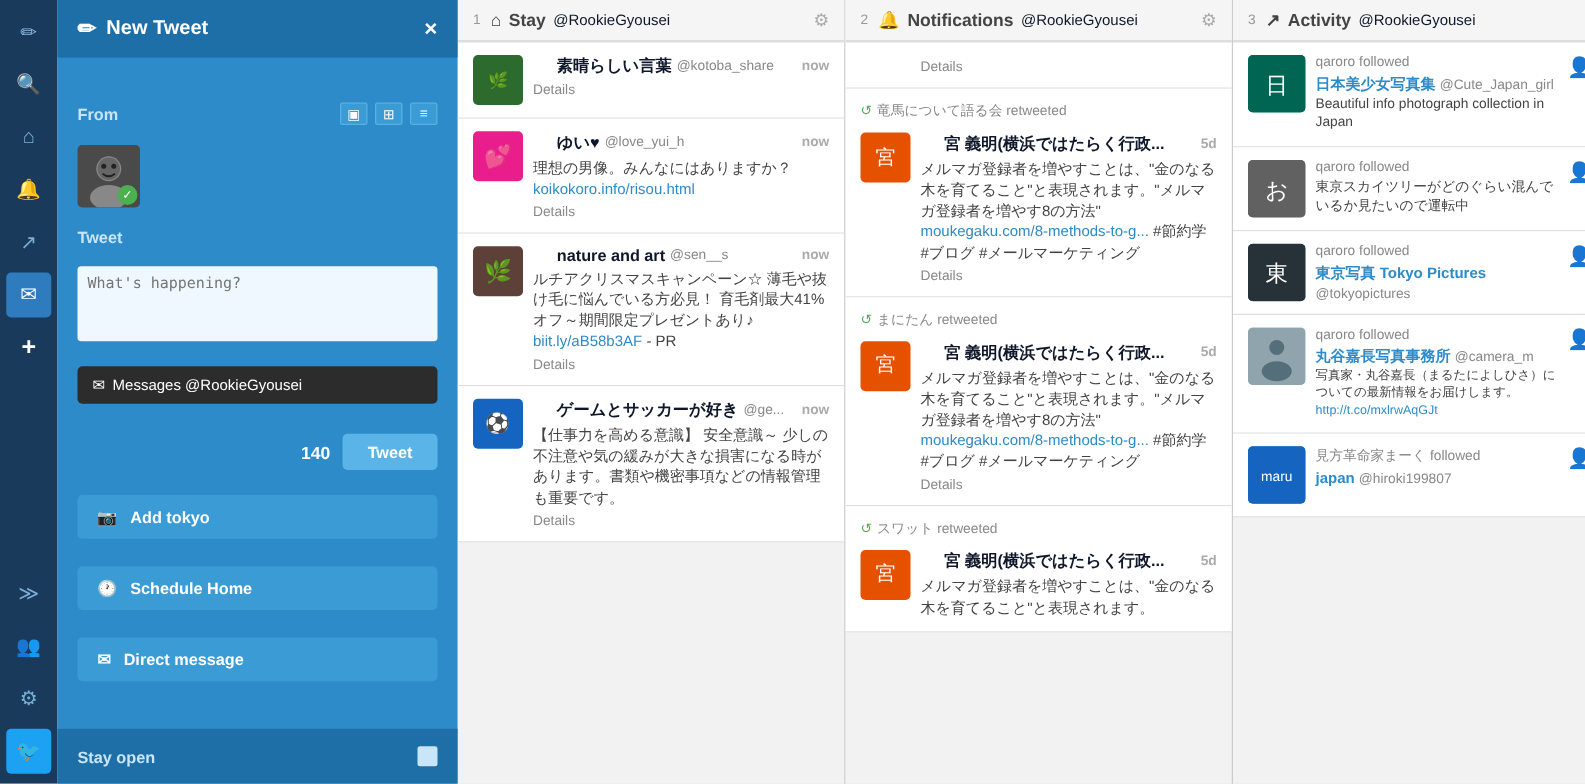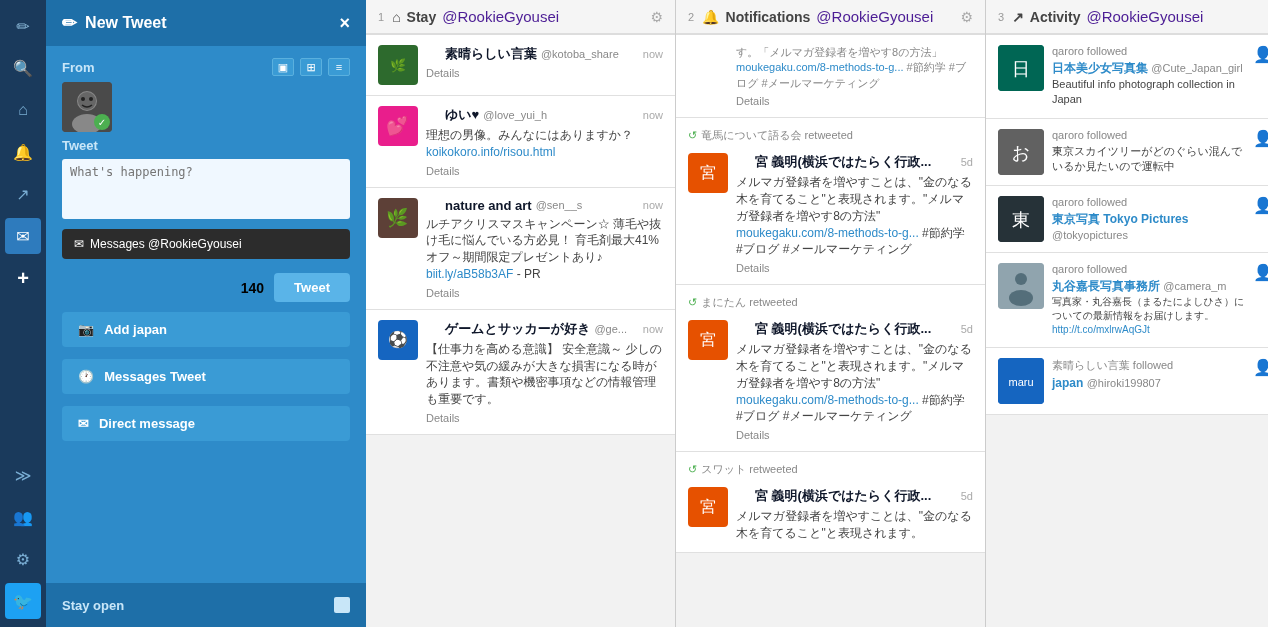--- a/index.html
+++ b/index.html
@@ -51,21 +51,21 @@
       padding: 12px 16px;
       display: flex;
       align-items: center;
       justify-content: space-between;
       color: #fff;
       font-size: 16px;
       font-weight: bold;
     }
     .new-tweet-close { cursor: pointer; font-size: 18px; color: #fff; }
 
-    .new-tweet-body { padding: 12px 16px; flex: 1; display: flex; flex-direction: column; gap: 6px; }
+    .new-tweet-body { padding: 12px 16px; flex: 1; display: flex; flex-direction: column; gap: 16px; margin-top: 24px; }
 
     .from-row {
       display: flex;
       align-items: center;
       justify-content: space-between;
     }
     .from-icons { display: flex; gap: 6px; }
     .from-icon-btn {
       width: 22px; height: 18px;
       background: #3a9bd5;
@@ -118,21 +118,21 @@
       gap: 6px;
     }
 
     .tweet-footer {
       display: flex;
       align-items: center;
       justify-content: flex-end;
       gap: 10px;
       padding: 4px 0;
     }
-    .char-count { color: #000000; font-size: 14px; font-weight: bold; }
+    .char-count { color: #ffffff; font-size: 14px; font-weight: bold; }
     .tweet-btn {
       background: #5ab4e8;
       color: #fff;
       border: none;
       border-radius: 4px;
       padding: 7px 20px;
       font-size: 13px;
       font-weight: bold;
       cursor: pointer;
     }
@@ -197,21 +197,21 @@
       margin-right: 4px;
     }
     .col-title {
       font-size: 14px;
       font-weight: bold;
       color: #444;
       display: flex;
       align-items: center;
       gap: 6px;
     }
-    .col-handle { font-size: 15px; color: #4c1d95; font-weight: normal; }
+    .col-handle { font-size: 12px; color: #0f172a; font-weight: normal; }
     .col-settings { color: #aaa; cursor: pointer; font-size: 14px; }
 
     .column-body { flex: 1; overflow-y: auto; }
 
     
     .tweet-item {
       display: flex;
       gap: 8px;
       padding: 10px 12px;
       border-bottom: 1px solid #e0e0e0;
@@ -222,21 +222,21 @@
       border-radius: 4px;
       flex-shrink: 0;
       overflow: hidden;
       display: flex; align-items: center; justify-content: center;
       font-size: 18px;
     }
     .tweet-content { flex: 1; }
     .tweet-meta { display: flex; align-items: center; gap: 4px; flex-wrap: wrap; margin-bottom: 3px; }
     .tweet-name { font-weight: bold; color: #0f172a; font-size: 13px; margin-left: 19px; }
     .tweet-handle { color: #888; font-size: 11px; }
-    .tweet-time { color: #aaa; font-size: 11px; margin-left: auto; }
+    .tweet-time { color: #aaa; font-size: 11px; margin-left: auto; font-weight: bold; }
     .tweet-text { color: #444; font-size: 12px; line-height: 1.4; }
     .tweet-link { color: #2e8bc9; }
     .tweet-details { color: #888; font-size: 11px; margin-top: 4px; cursor: pointer; }
 
     
     .rt-indicator { display: flex; align-items: center; gap: 4px; color: #888; font-size: 11px; margin-bottom: 2px; }
 
     
     .activity-item {
       display: flex;
@@ -358,25 +358,25 @@
       <span>Messages @RookieGyousei</span>
     </div>
 
     <div class="tweet-footer">
       <span class="char-count">140</span>
       <button class="tweet-btn">Tweet</button>
     </div>
 
     <button class="action-btn add-images-btn">
       <span>📷</span>
-      <span>Add japan</span>
+      <span>Add tokyo</span>
     </button>
     <button class="action-btn schedule-btn">
       <span>🕐</span>
-      <span>Messages Tweet</span>
+      <span>Schedule Home</span>
     </button>
     <button class="action-btn direct-msg-btn">
       <span>✉</span>
       <span>Direct message</span>
     </button>
   </div>
 
   <div class="stay-open-row">
     <span>Stay open</span>
     <div class="stay-open-check"></div>
@@ -469,23 +469,20 @@
           <span class="col-handle">@RookieGyousei</span>
         </span>
       </div>
       <span class="col-settings">⚙</span>
     </div>
     <div class="column-body">
 
       <div class="tweet-item">
         <div style="width:40px;flex-shrink:0;"></div>
         <div class="tweet-content">
-          <div class="tweet-text" style="color:#888;font-size:11px;">
-            す。「メルマガ登録者を増やす8の方法」 <span class="tweet-link">moukegaku.com/8-methods-to-g...</span> #節約学 #ブログ #メールマーケティング
-          </div>
           <div class="tweet-details">Details</div>
         </div>
       </div>
 
       <div class="tweet-item" style="flex-direction:column;">
         <div class="rt-indicator">
           <span style="color:#4caf50;">↺</span>
           <span>竜馬について語る会 retweeted</span>
         </div>
         <div style="display:flex;gap:8px;">
@@ -619,21 +616,21 @@
       </div>
 
       <div class="activity-item">
         <div class="activity-avatar" style="background:#1565c0;color:#fff;font-size:12px;">
           <svg width="46" height="46" viewBox="0 0 46 46">
               <rect width="46" height="46" fill="#1565c0"></rect>
               <text x="23" y="28" text-anchor="middle" fill="white" font-size="11">maru</text>
             </svg>
         </div>
         <div class="activity-content">
-          <div class="activity-action">素晴らしい言葉 followed</div>
+          <div class="activity-action">見方革命家まーく followed</div>
           <div><span class="activity-name">japan</span> <span class="activity-handle">@hiroki199807</span></div>
         </div>
         <div class="follow-icon">👤+</div>
       </div>
 
     </div>
   </div>
 
 </div>
 

